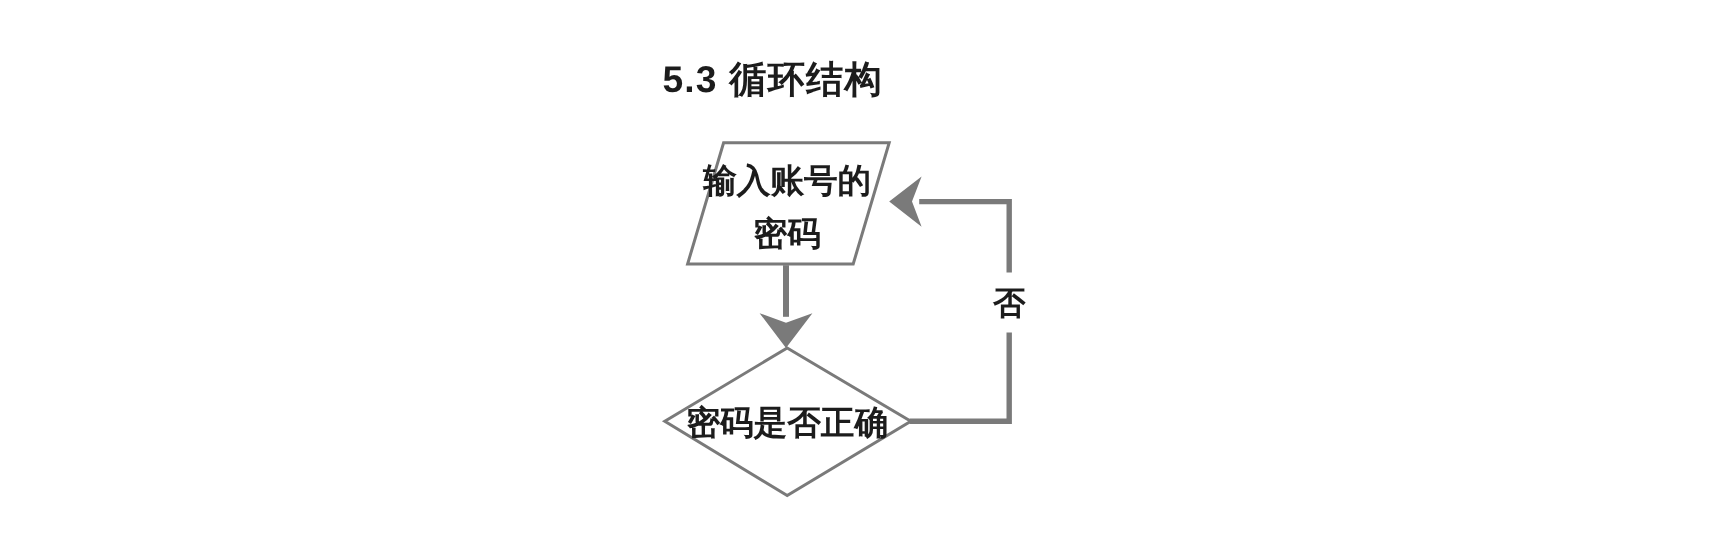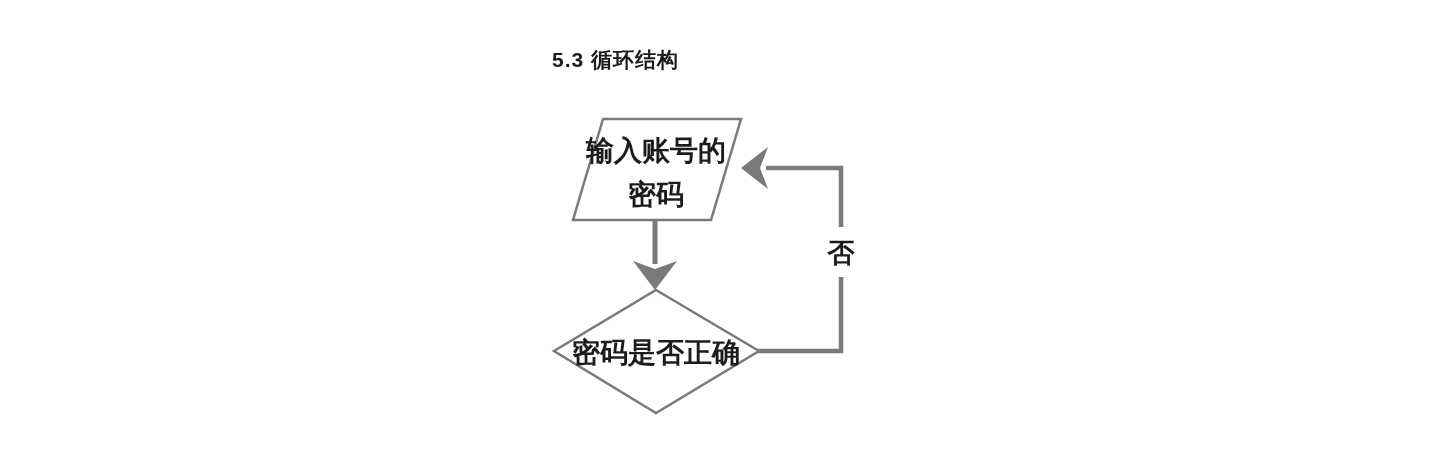--- a/index.html
+++ b/index.html
@@ -14,21 +14,21 @@
   .canvas {
     position: relative;
     width: 1438px;
     height: 456px;
     background: #ffffff;
   }
   .section-title {
     position: absolute;
     left: 552px;
     top: 46px;
-    font-size: 21px;
+    font-size: 31px;
     font-weight: bold;
     color: #1c1c1c;
     letter-spacing: 1px;
     white-space: nowrap;
   }
   svg.flow {
     position: absolute;
     left: 0;
     top: 0;
     width: 1438px;

